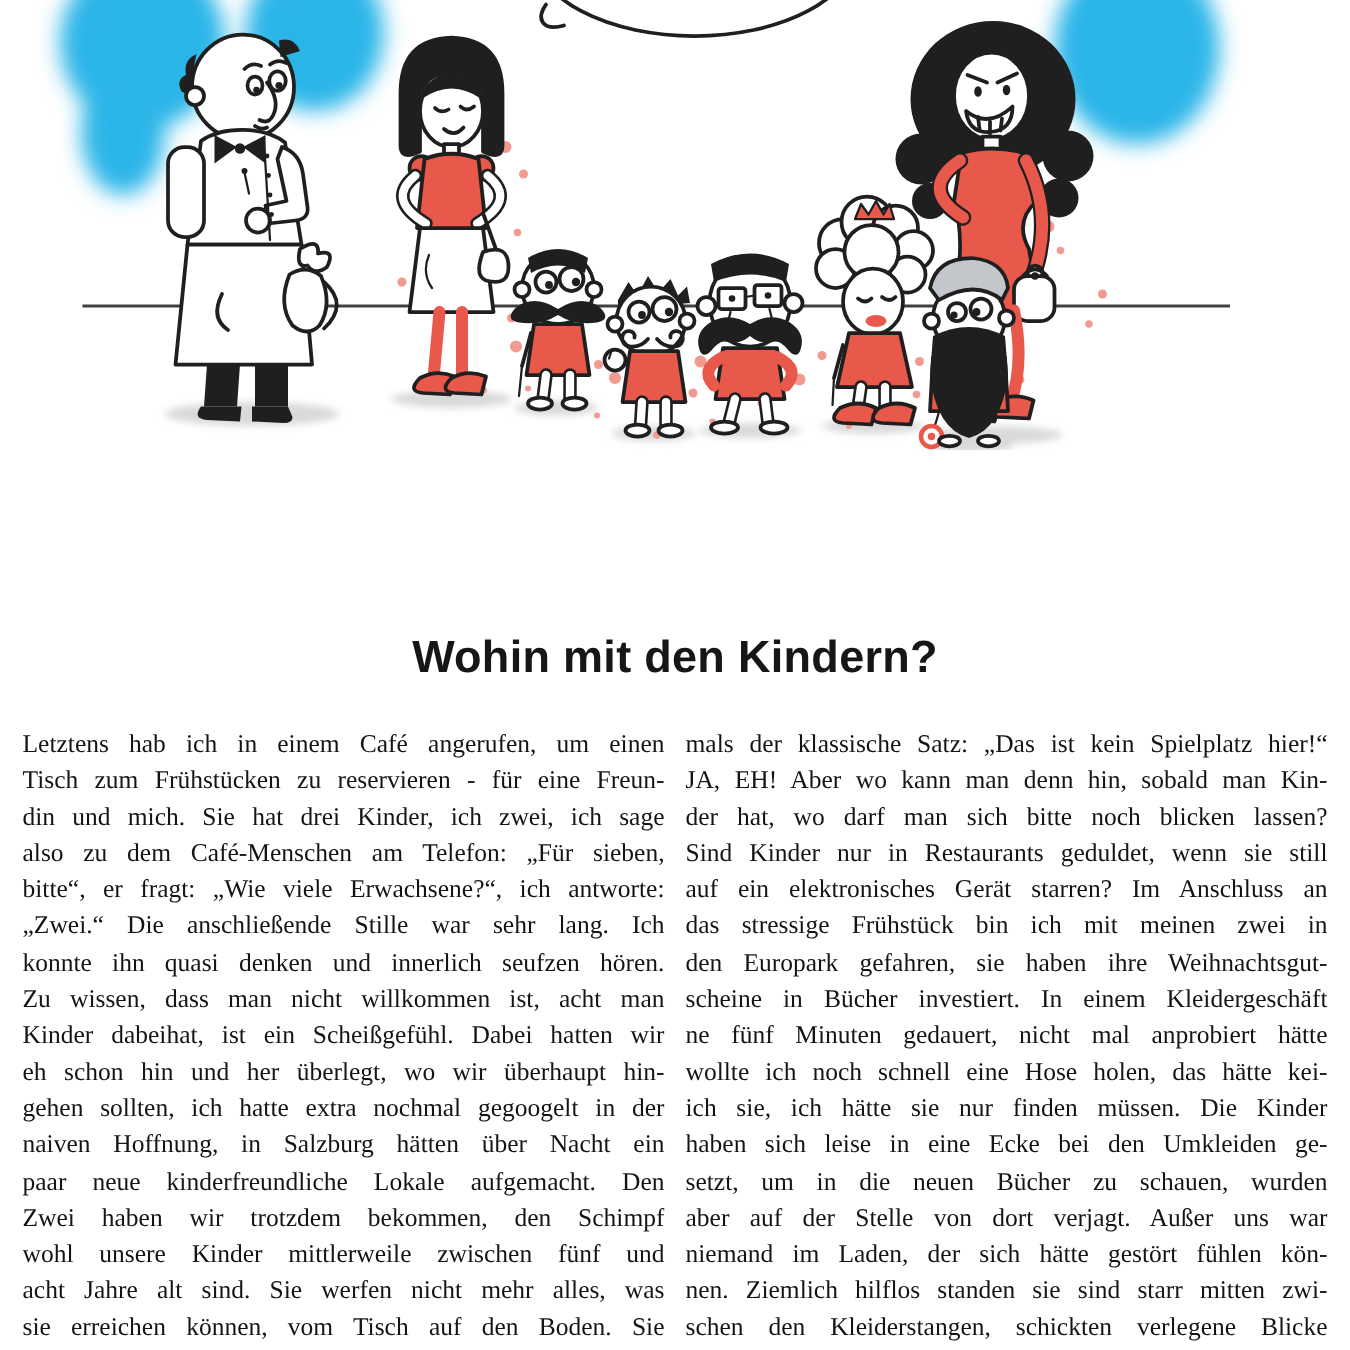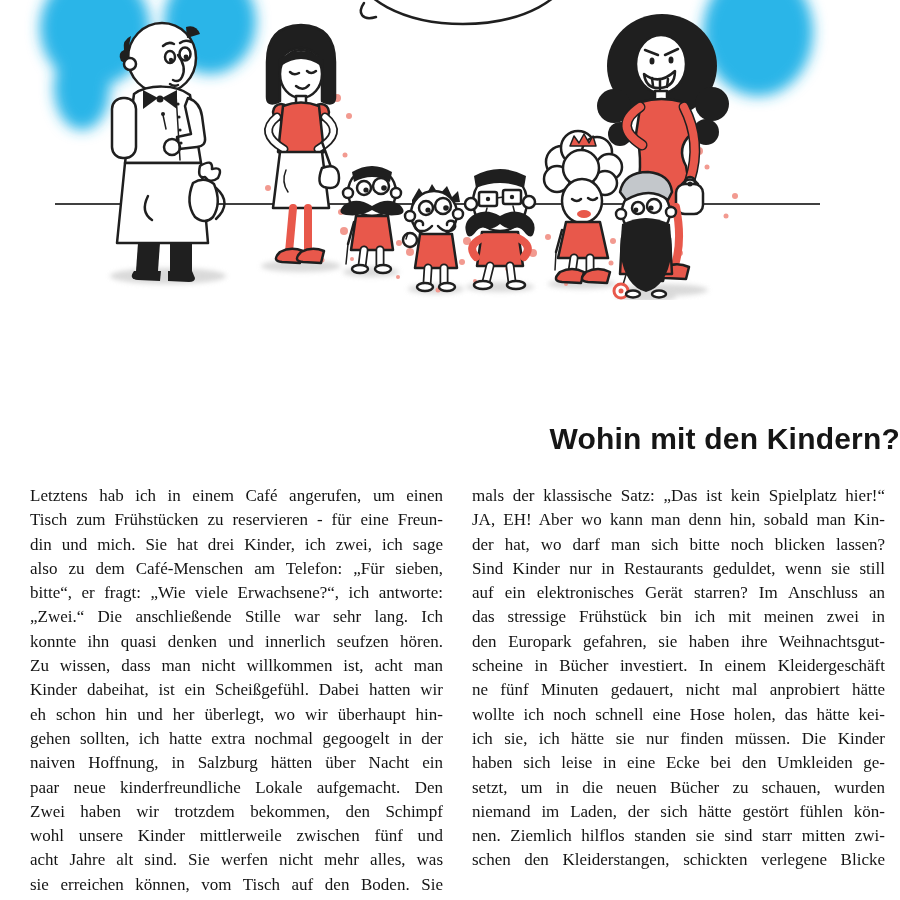--- a/index.html
+++ b/index.html
@@ -24,27 +24,27 @@
   .r{fill:var(--accent-red);}
   .k{fill:var(--ink);}
   .none{fill:none;}
   .splat{fill:var(--splatter-pink);stroke:none;}
   .redline{stroke:var(--accent-red);stroke-width:8;stroke-linecap:round;fill:none;}
   .redline-outline{stroke:var(--ink);stroke-width:11;stroke-linecap:round;fill:none;}
   .armline{stroke:#fff;stroke-width:5.5;stroke-linecap:round;fill:none;}
   .armline-outline{stroke:var(--ink);stroke-width:9;stroke-linecap:round;fill:none;}
 
   .title{
-    position:absolute;top:422px;left:0;right:0;text-align:right;
+    position:absolute;top:422px;left:0;right:0;text-align:center;
     font-family:"Liberation Sans",sans-serif;font-weight:800;font-size:30px;
     letter-spacing:0.2px;color:#161616;
   }
   .columns{position:absolute;top:484px;left:15px;width:870px;display:flex;gap:14px;}
   .col{width:428px;overflow:hidden;font-size:17px;line-height:24.3px;color:var(--text-ink);}
-  .line{height:24.3px;overflow:hidden;text-align:justify;text-align-last:justify;margin-left:15px;}
+  .line{height:24.3px;overflow:hidden;text-align:justify;text-align-last:justify;}
 </style>
 </head>
 <body>
 
 <div class="page">
 
   <svg class="illustration" viewBox="0 0 900 300" width="900" height="300">
     <defs>
       <filter id="cloudsoft" x="-40%" y="-40%" width="180%" height="180%">
         <feGaussianBlur stdDeviation="7"></feGaussianBlur>
@@ -350,19 +350,20 @@
         <div class="line">Sind Kinder nur in Restaurants geduldet, wenn sie still</div>
         <div class="line">auf ein elektronisches Gerät starren? Im Anschluss an</div>
         <div class="line">das stressige Frühstück bin ich mit meinen zwei in</div>
         <div class="line">den Europark gefahren, sie haben ihre Weihnachtsgut-</div>
         <div class="line">scheine in Bücher investiert. In einem Kleidergeschäft</div>
         <div class="line">ne fünf Minuten gedauert, nicht mal anprobiert hätte</div>
         <div class="line">wollte ich noch schnell eine Hose holen, das hätte kei-</div>
         <div class="line">ich sie, ich hätte sie nur finden müssen. Die Kinder</div>
         <div class="line">haben sich leise in eine Ecke bei den Umkleiden ge-</div>
         <div class="line">setzt, um in die neuen Bücher zu schauen, wurden</div>
+        <div class="line">aber auf der Stelle von dort verjagt. Außer uns war</div>
         <div class="line">niemand im Laden, der sich hätte gestört fühlen kön-</div>
         <div class="line">nen. Ziemlich hilflos standen sie sind starr mitten zwi-</div>
         <div class="line">schen den Kleiderstangen, schickten verlegene Blicke</div>
       </div>
   </div>
 
 </div>
 
 </body></html>

